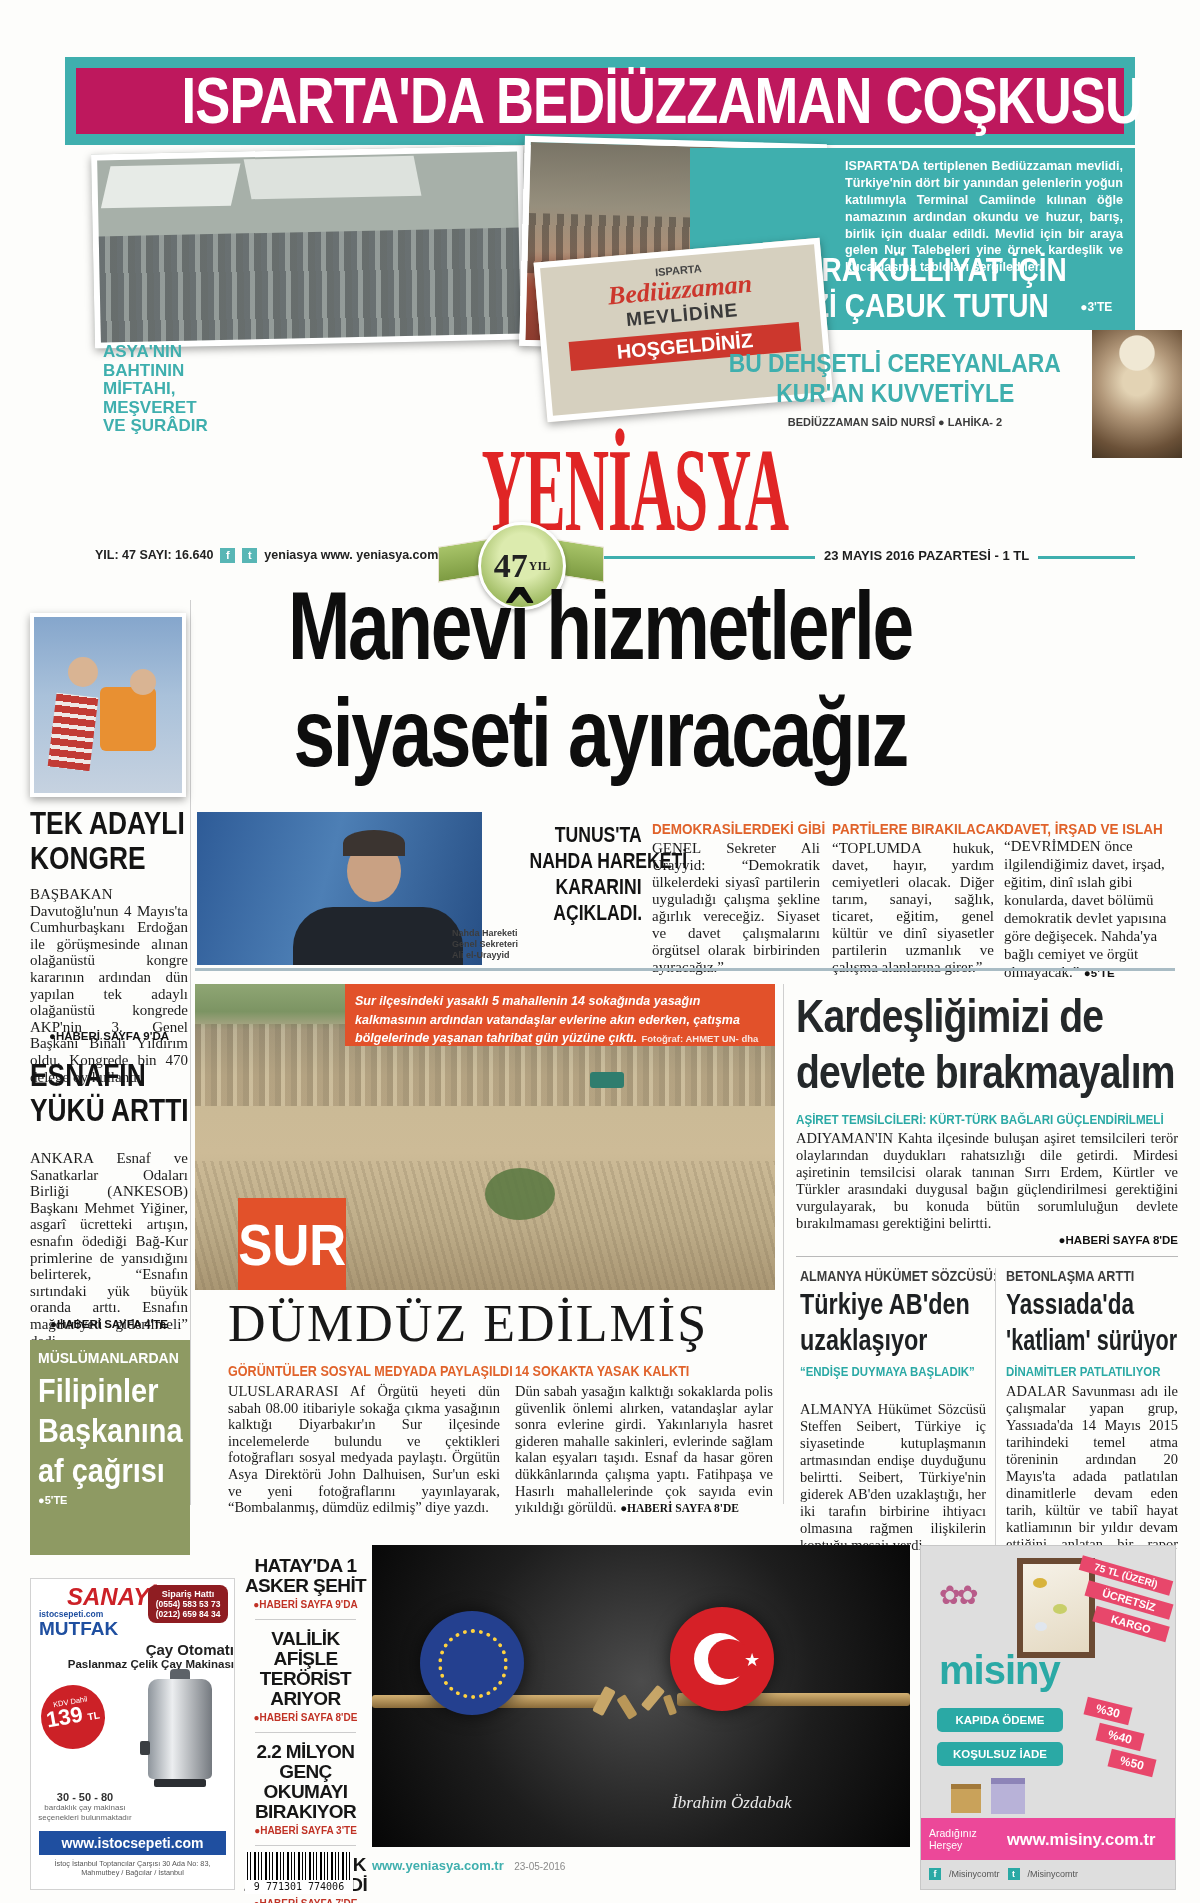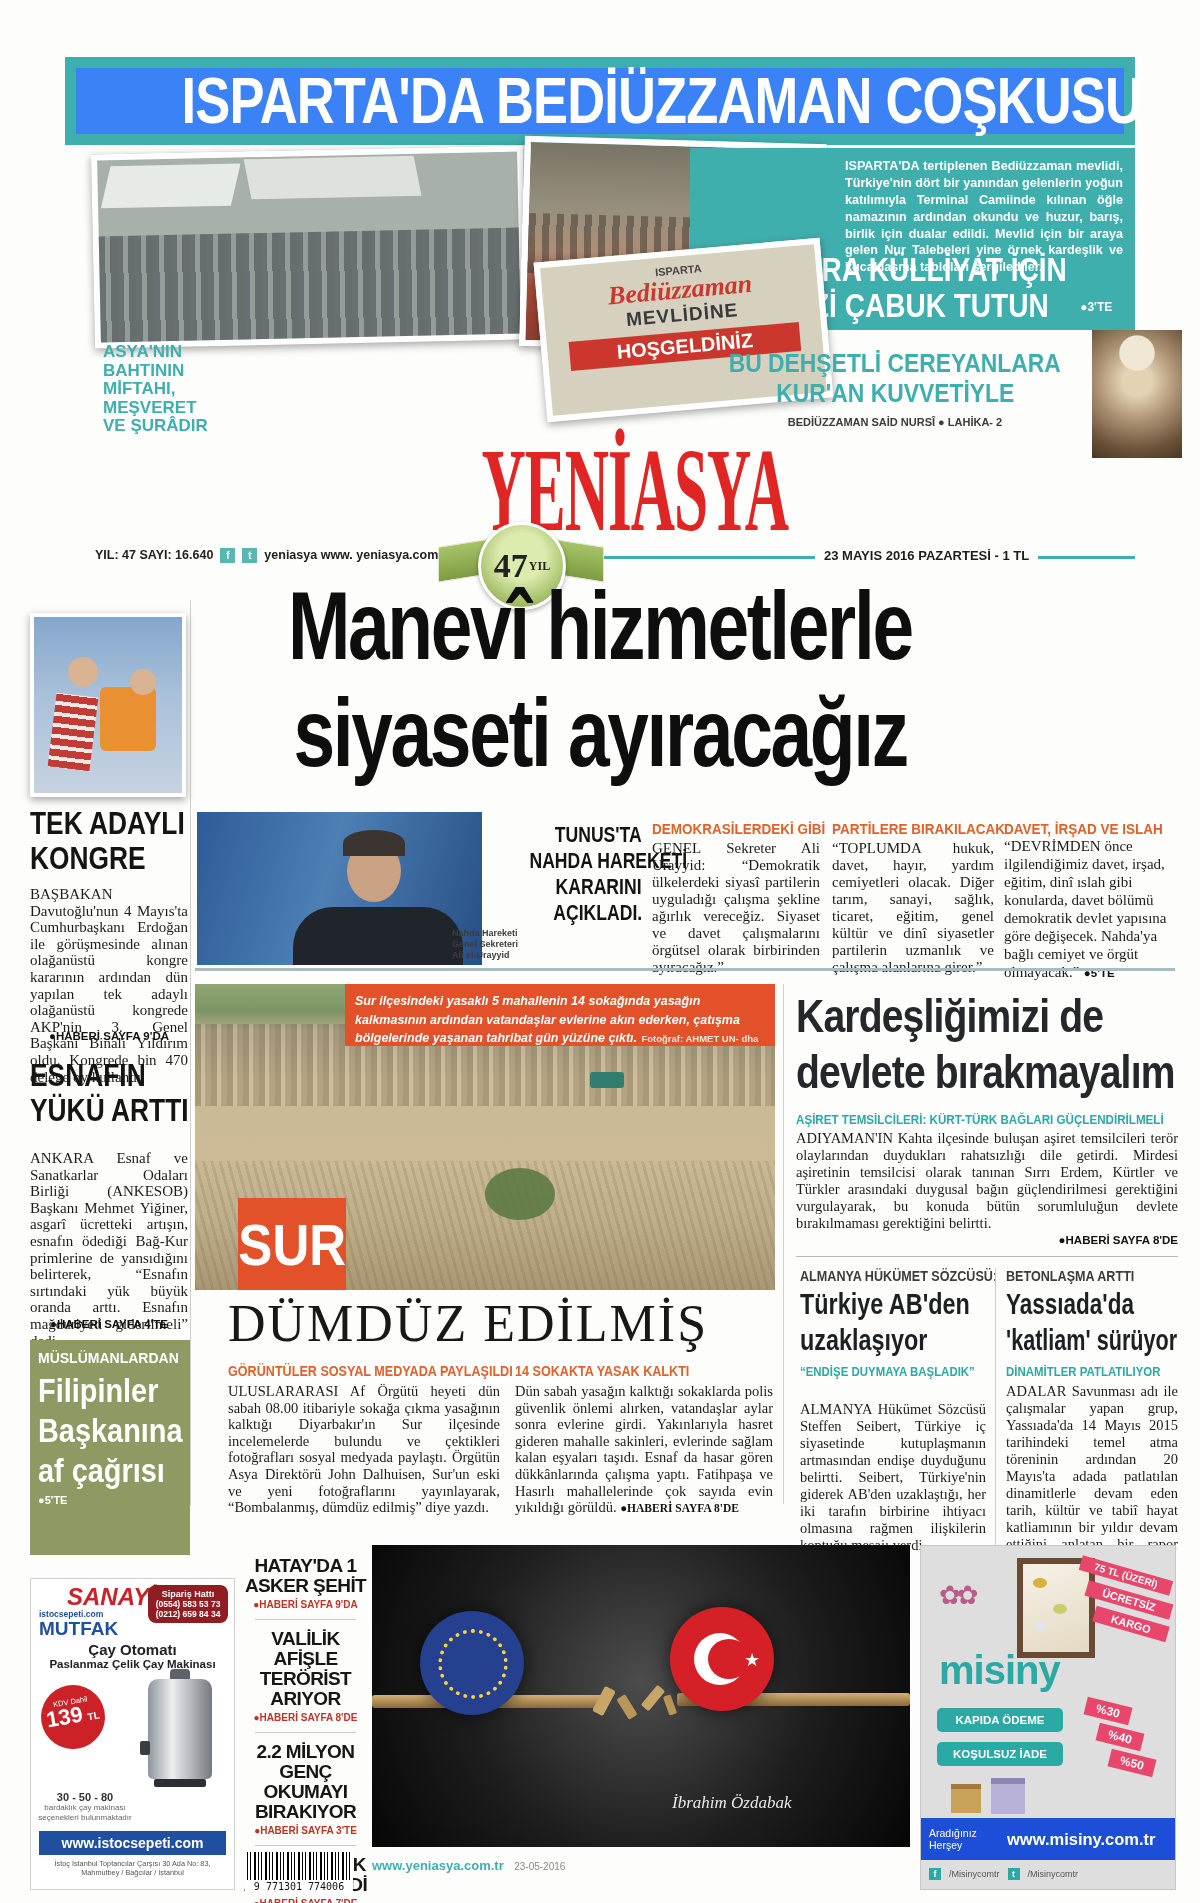--- a/index.html
+++ b/index.html
@@ -26,21 +26,21 @@
   .brief-ref{color:#c03225;font-weight:bold;font-size:10px;text-align:center;margin-top:3px;}
   .brief-div{border-top:1px solid #ccc;margin:9px 12px;}
   .circleflag{border-radius:50%;box-shadow:0 0 18px rgba(0,0,0,.6);}
 </style>
 </head>
 <body>
 
 <div class="page">
 
   <div class="abs" style="left:65px;top:57px;width:1070px;height:88px;background:#3fafae;padding:0;">
-    <div class="abs" style="left:11px;top:11px;right:11px;bottom:11px;background:#3b82f6;text-align:right;">
+    <div class="abs" style="left:11px;top:11px;right:11px;bottom:11px;background:#be185d;text-align:right;">
       <span class="condC white" style="font-weight:bold;font-size:64px;line-height:66px;letter-spacing:-1px;">ISPARTA'DA BEDİÜZZAMAN COŞKUSU</span>
     </div>
   </div>
 
   <div class="abs ph" style="left:93px;top:150px;width:420px;height:182px;transform:rotate(-1.2deg);
               background:linear-gradient(180deg,#b3beba 0%,#c9cfc8 32%,#8e978f 58%,#5f6а62 100%);
               background-color:#a7b0a9;">
     <div class="abs" style="left:8px;top:6px;width:130px;height:42px;background:#e7ebe7;transform:skewX(-14deg);"></div>
     <div class="abs" style="left:150px;top:2px;width:170px;height:40px;background:#dde2dd;transform:skewX(10deg);"></div>
     <div class="abs" style="left:0;bottom:0;width:100%;height:58%;opacity:.8;
@@ -252,21 +252,21 @@
     <div class="abs" style="left:8px;top:6px;width:110px;">
       <div style="color:#cc2127;font-weight:bold;font-style:italic;font-size:24px;line-height:24px;margin-left:28px;">SANAYİ</div>
       <div style="color:#1f4fa0;font-size:8.5px;font-weight:bold;">istocsepeti.com</div>
       <div style="color:#1f4fa0;font-weight:bold;font-size:19px;line-height:20px;">MUTFAK</div>
     </div>
     <div class="abs" style="right:6px;top:6px;width:76px;background:#8f1d22;border-radius:8px;color:#fff;text-align:center;padding:4px 2px;">
       <div style="font-size:9px;font-weight:bold;">Sipariş Hattı</div>
       <div style="font-size:8.5px;font-weight:bold;">(0554) 583 53 73</div>
       <div style="font-size:8.5px;font-weight:bold;">(0212) 659 84 34</div>
     </div>
-    <div class="abs" style="left:0;top:62px;width:100%;text-align:center;color:#222;">
+    <div class="abs" style="left:0;top:62px;width:100%;text-align:right;color:#222;">
       <div style="font-weight:bold;font-size:15px;">Çay Otomatı</div>
       <div style="font-weight:bold;font-size:11.5px;">Paslanmaz Çelik Çay Makinası</div>
     </div>
     <div class="abs" style="left:10px;top:106px;width:64px;height:64px;border-radius:50%;background:#cc2127;color:#fff;text-align:center;transform:rotate(-10deg);">
       <div style="font-size:7.5px;margin-top:12px;">KDV Dahil</div>
       <span style="font-size:22px;font-weight:bold;line-height:20px;">139</span>
       <span style="font-size:10px;font-weight:bold;">TL</span>
     </div>
     <div class="abs" style="right:22px;top:100px;width:64px;height:100px;border-radius:10px 10px 5px 5px;
                 background:linear-gradient(90deg,#8e959c,#eceef0 38%,#74797f);">
@@ -338,21 +338,21 @@
     <div class="abs" style="left:164px;top:46px;width:88px;background:#e8476b;color:#fff;font-weight:bold;font-size:11px;text-align:center;padding:2px 0;transform:rotate(16deg);">ÜCRETSİZ</div>
     <div class="abs" style="left:172px;top:70px;width:76px;background:#e8476b;color:#fff;font-weight:bold;font-size:11px;text-align:center;padding:2px 0;transform:rotate(16deg);">KARGO</div>
     <div class="abs" style="left:18px;top:102px;color:#2aa9a5;font-weight:bold;font-size:40px;letter-spacing:-1px;">misiny</div>
     <div class="abs" style="left:16px;top:162px;width:126px;background:#2aa9a5;color:#fff;font-weight:bold;font-size:11.5px;text-align:center;padding:6px 0;border-radius:5px;">KAPIDA ÖDEME</div>
     <div class="abs" style="left:16px;top:196px;width:126px;background:#2aa9a5;color:#fff;font-weight:bold;font-size:11.5px;text-align:center;padding:6px 0;border-radius:5px;">KOŞULSUZ İADE</div>
     <div class="abs" style="left:164px;top:156px;width:46px;background:#e8476b;color:#fff;font-weight:bold;font-size:12px;text-align:center;padding:2px 0;transform:rotate(14deg);">%30</div>
     <div class="abs" style="left:176px;top:182px;width:46px;background:#e8476b;color:#fff;font-weight:bold;font-size:12px;text-align:center;padding:2px 0;transform:rotate(14deg);">%40</div>
     <div class="abs" style="left:188px;top:208px;width:46px;background:#e8476b;color:#fff;font-weight:bold;font-size:12px;text-align:center;padding:2px 0;transform:rotate(14deg);">%50</div>
     <div class="abs" style="left:30px;top:238px;width:30px;height:24px;background:#c9a25a;border-top:5px solid #a2793a;"></div>
     <div class="abs" style="left:70px;top:232px;width:34px;height:30px;background:#b8b2d8;border-top:6px solid #8d84b8;"></div>
-    <div class="abs" style="left:0;top:272px;width:100%;height:42px;background:#1d4ed8;color:#fff;display:flex;align-items:center;">
+    <div class="abs" style="left:0;top:272px;width:100%;height:42px;background:#ec4899;color:#fff;display:flex;align-items:center;">
       <div style="font-size:10.5px;width:78px;line-height:12px;padding-left:8px;">Aradığınız Herşey</div>
       <div style="font-weight:bold;font-size:16.5px;">www.misiny.com.tr</div>
     </div>
     <div class="abs" style="left:8px;top:322px;display:flex;align-items:center;gap:8px;">
       <span style="width:12px;height:12px;background:#2aa9a5;color:#fff;font-weight:bold;font-size:9px;text-align:center;line-height:12px;display:inline-block;">f</span>
       <span style="font-size:9px;color:#555;">/Misinycomtr</span>
       <span style="width:12px;height:12px;background:#2aa9a5;color:#fff;font-weight:bold;font-size:9px;text-align:center;line-height:12px;display:inline-block;">t</span>
       <span style="font-size:9px;color:#555;">/Misinycomtr</span>
     </div>
   </div>

